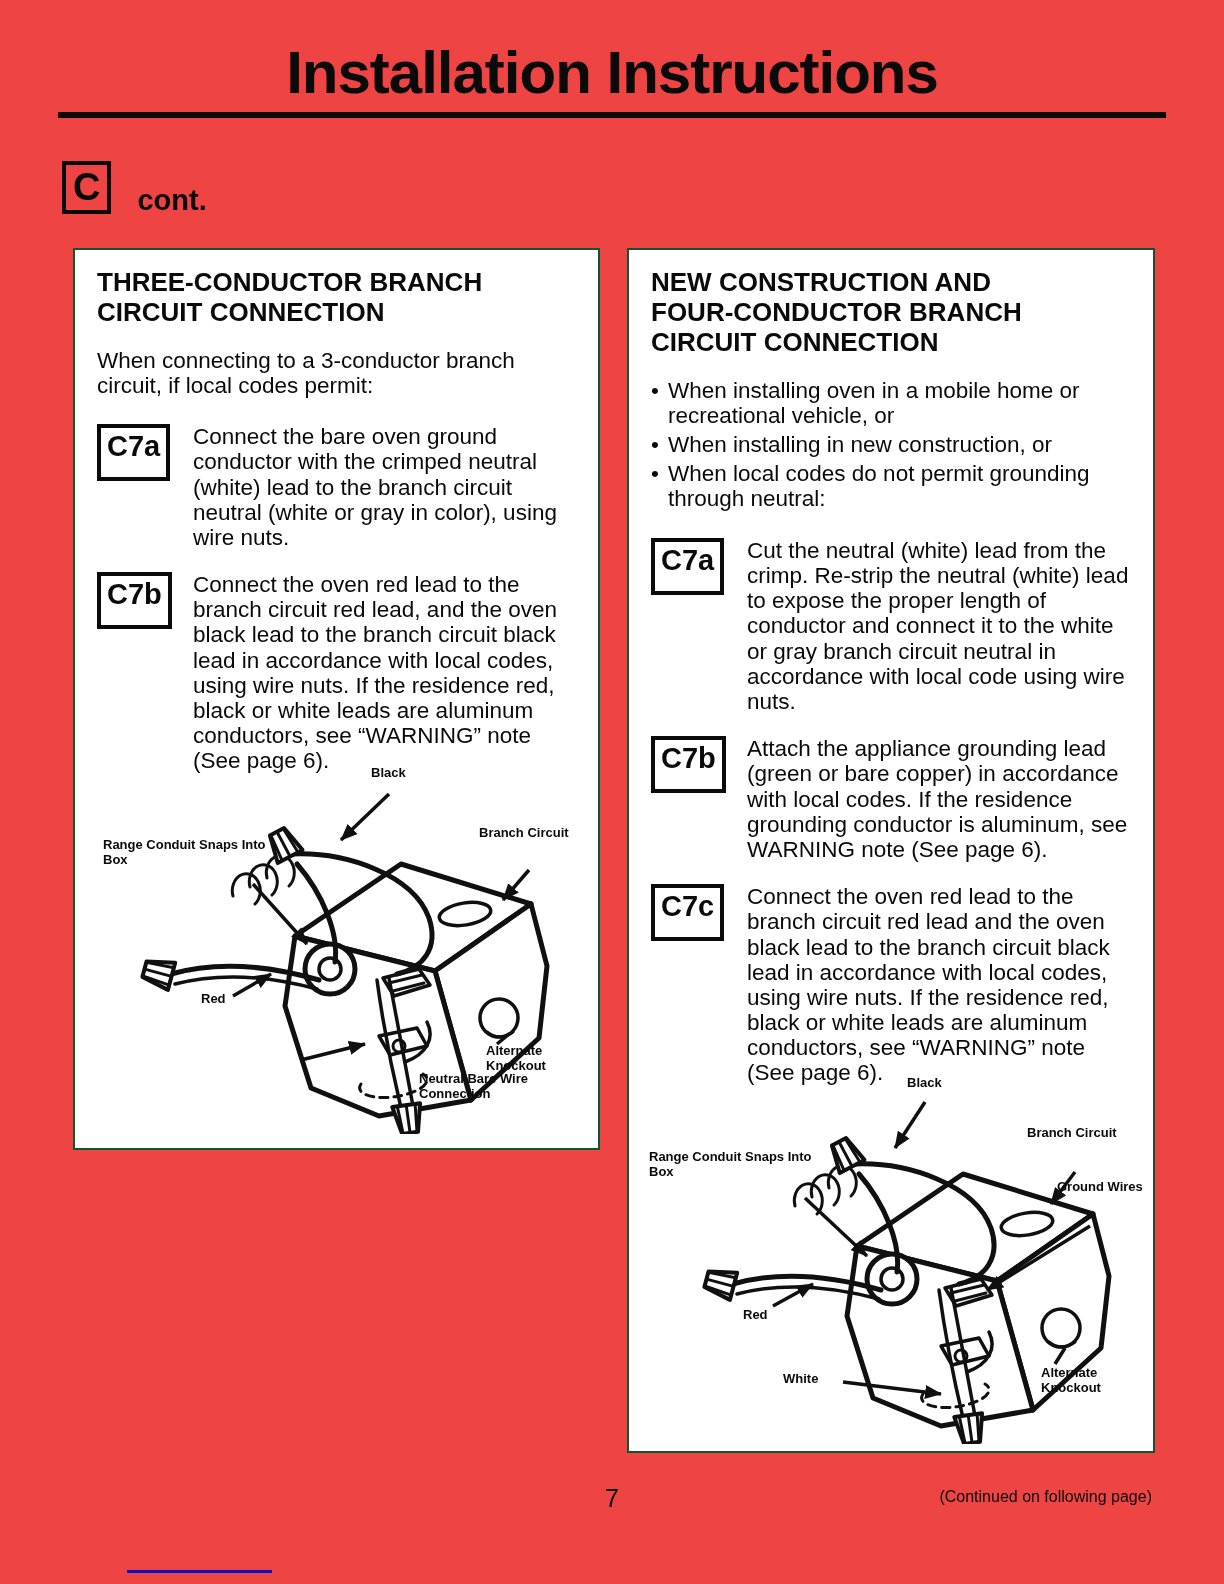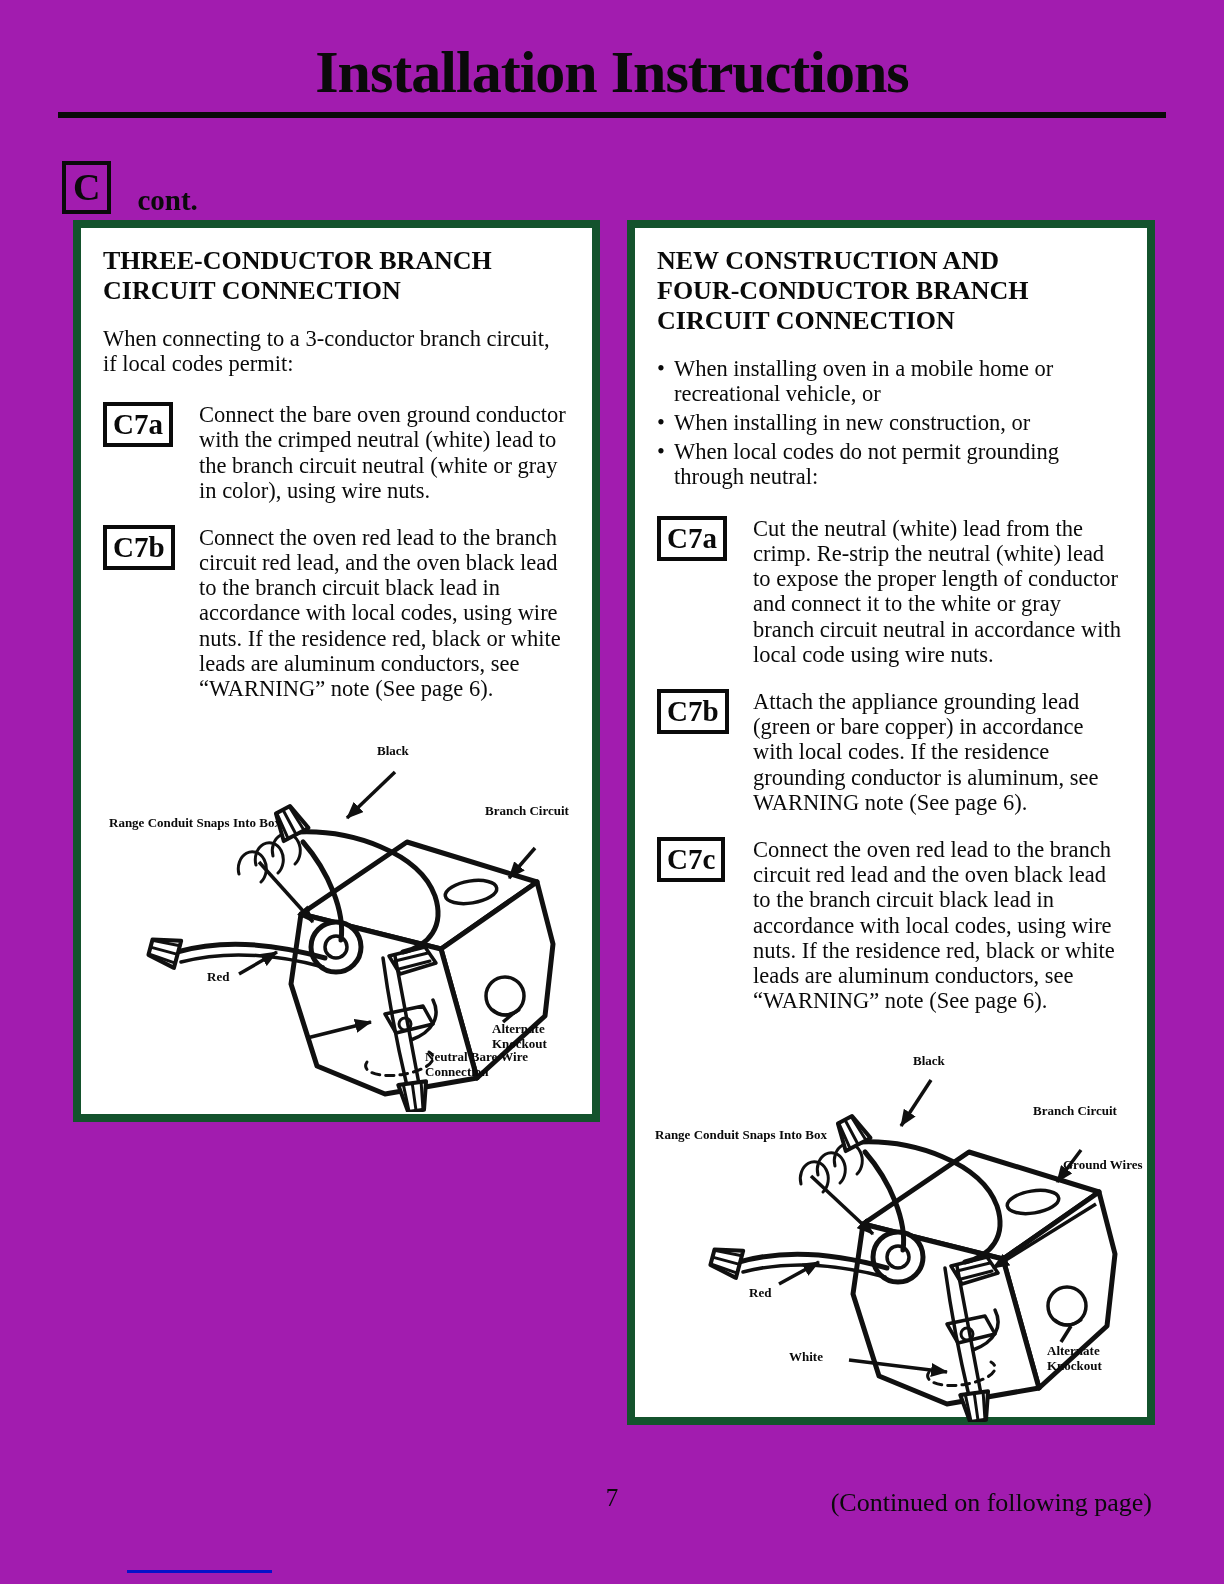--- a/index.html
+++ b/index.html
@@ -1,65 +1,65 @@
 <!DOCTYPE html>
 <html><head>
 <meta charset="utf-8">
 <style>
   html,body{margin:0;padding:0;background:#ffffff;}
   .page{
-    position:relative;width:1224px;height:1584px;background:#a21caf;
-    font-family:Liberation Serif, serif;color:#0a0a0a;overflow:hidden;
+    position:relative;width:1224px;height:1584px;background:#ef4444;
+    font-family:Liberation Sans, sans-serif;color:#0a0a0a;overflow:hidden;
   }
   
   .title{
     position:absolute;left:0;top:38px;width:100%;text-align:center;
     font-size:60px;font-weight:bold;letter-spacing:-1px;margin:0;
   }
   .title-rule{position:absolute;left:58px;top:112px;width:1108px;height:6px;background:#0a0a0a;}
   .section-head{position:absolute;left:62px;top:158px;height:60px;display:flex;align-items:flex-end;}
   .letter-box{
     display:inline-block;border:4px solid #0a0a0a;font-size:38px;font-weight:bold;
     line-height:1;padding:3px 7px 4px;margin-bottom:4px;
   }
   .section-title{font-size:54px;font-weight:bold;letter-spacing:-1px;margin-left:16px;line-height:1;}
   .section-cont{font-size:29px;font-weight:bold;margin-left:26px;line-height:1;padding-bottom:3px;}
   
-  .panel{position:absolute;border:8px solid #14532d;box-sizing:border-box;background:#fff;padding:18px 22px;}
+  .panel{position:absolute;border:2px solid #14532d;box-sizing:border-box;background:#fff;padding:18px 22px;margin-top:28px;}
   .panel-left{left:73px;top:220px;width:527px;height:902px;}
   .panel-right{left:627px;top:220px;width:528px;height:1205px;}
   .panel h2{font-size:26px;font-weight:bold;line-height:1.15;margin:0 0 20px 0;}
   .panel-left h2{max-width:430px;}
   .panel-right h2{max-width:415px;}
   .intro{font-size:22.5px;line-height:1.12;margin:0 0 26px 0;max-width:465px;}
   .bullets{margin:0 0 26px 0;}
   .bullet{position:relative;padding-left:17px;font-size:22.5px;line-height:1.14;margin:0 0 3px 0;max-width:470px;}
   .bullet::before{content:"•";position:absolute;left:0;top:0;font-size:22.5px;}
   .step{display:grid;grid-template-columns:84px 1fr;column-gap:12px;margin:0 0 22px 0;}
   .steplabel{
     display:inline-block;border:4px solid #0a0a0a;font-weight:bold;font-size:29px;
-    line-height:1;padding:4px 6px 4px;justify-self:start;align-self:start;
+    line-height:1;padding:4px 6px 16px;justify-self:start;align-self:start;
   }
   .steptext{font-size:22.5px;line-height:1.12;margin:0;}
   
   .diagram{position:absolute;width:505px;height:368px;}
   .diagram-left{left:8px;top:516px;}
   .diagram-right{left:16px;top:826px;}
   .diagram svg{position:absolute;left:0;top:0;}
   .dlabel{position:absolute;font-weight:bold;font-size:13px;line-height:1.12;color:#0a0a0a;}
   .ln{fill:#fff;stroke:#101010;stroke-width:5;stroke-linejoin:round;}
   .ln2{fill:#fff;stroke:#101010;stroke-width:3.5;stroke-linejoin:round;}
   .ln3{fill:none;stroke:#101010;stroke-width:3;stroke-linecap:round;}
   .wire{fill:none;stroke:#101010;stroke-width:5;stroke-linecap:round;}
   .wire2{fill:none;stroke:#101010;stroke-width:3.5;stroke-linecap:round;}
   .nut{fill:#fff;stroke:#101010;stroke-width:4;stroke-linejoin:round;}
   .arr{stroke:#101010;stroke-width:3.5;fill:none;}
   
   .page-number{position:absolute;left:0;top:1484px;width:1224px;text-align:center;font-size:25px;}
-  .continued{position:absolute;right:72px;top:1488px;font-size:26px;}
+  .continued{position:absolute;right:72px;top:1488px;font-size:16px;}
   .blue-line{position:absolute;left:127px;top:1570px;width:145px;height:3px;background:#0611c9;}
 </style>
 </head>
 <body>
 
 <div class="page">
 
   <h1 class="title">Installation Instructions</h1>
   <div class="title-rule"></div>
 

